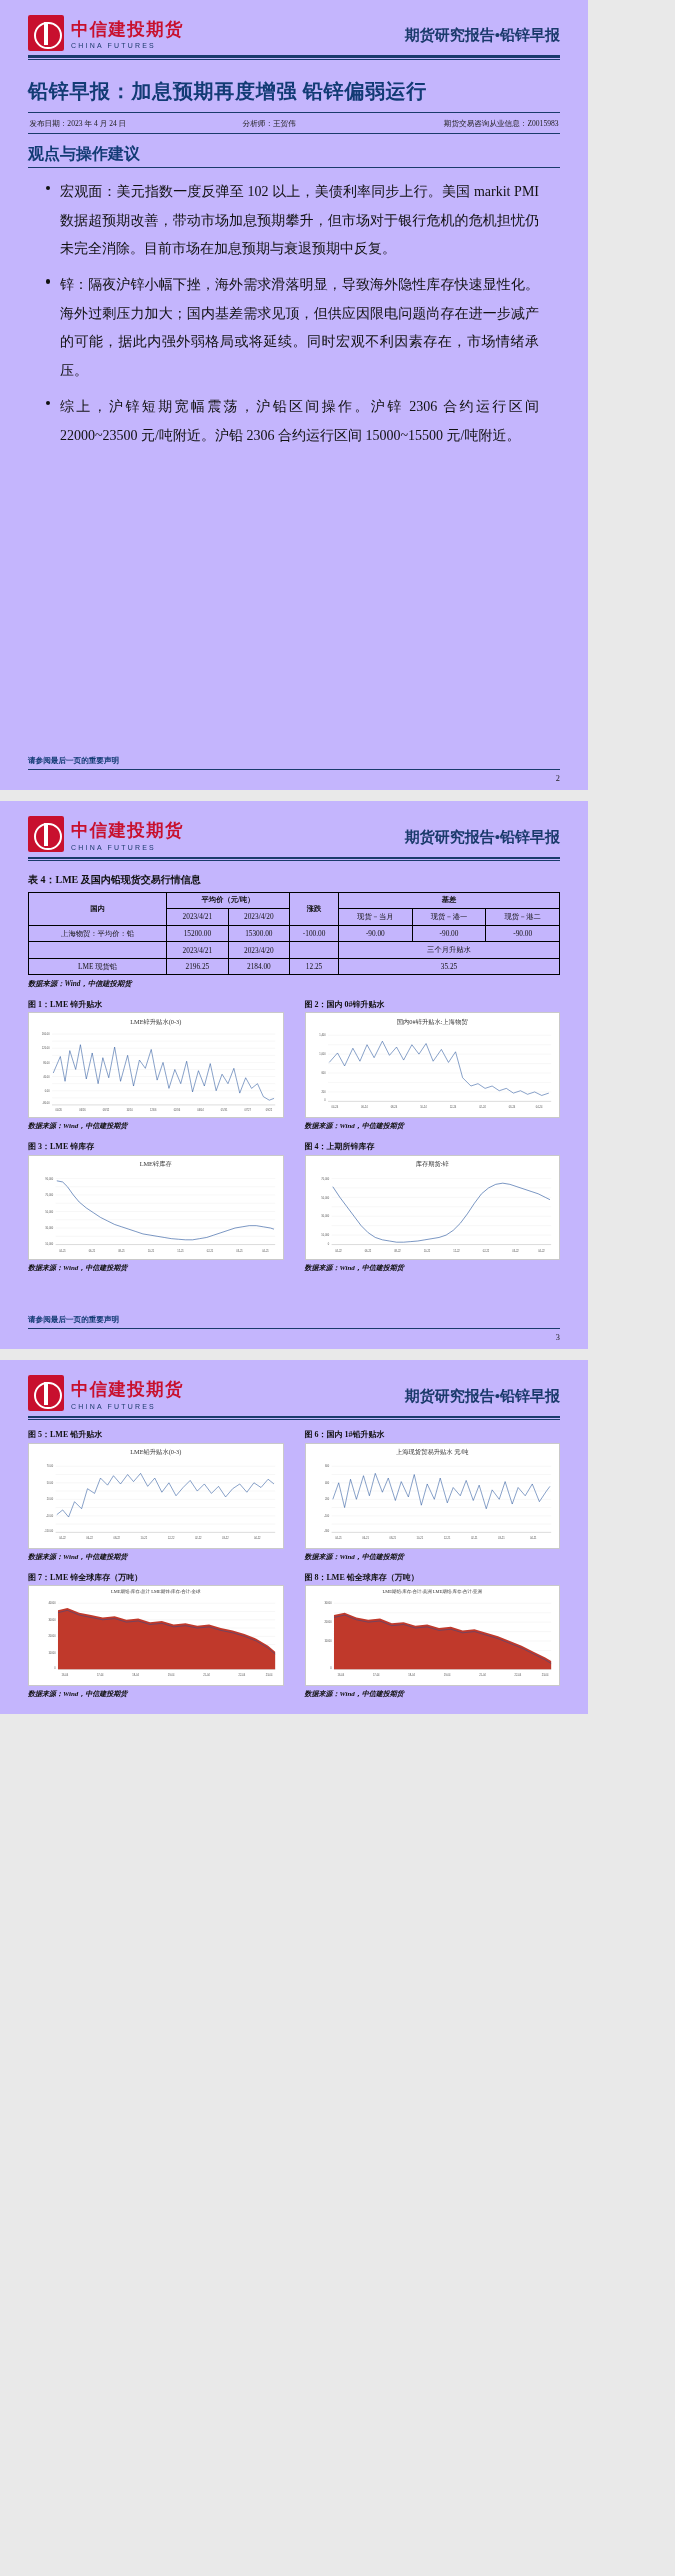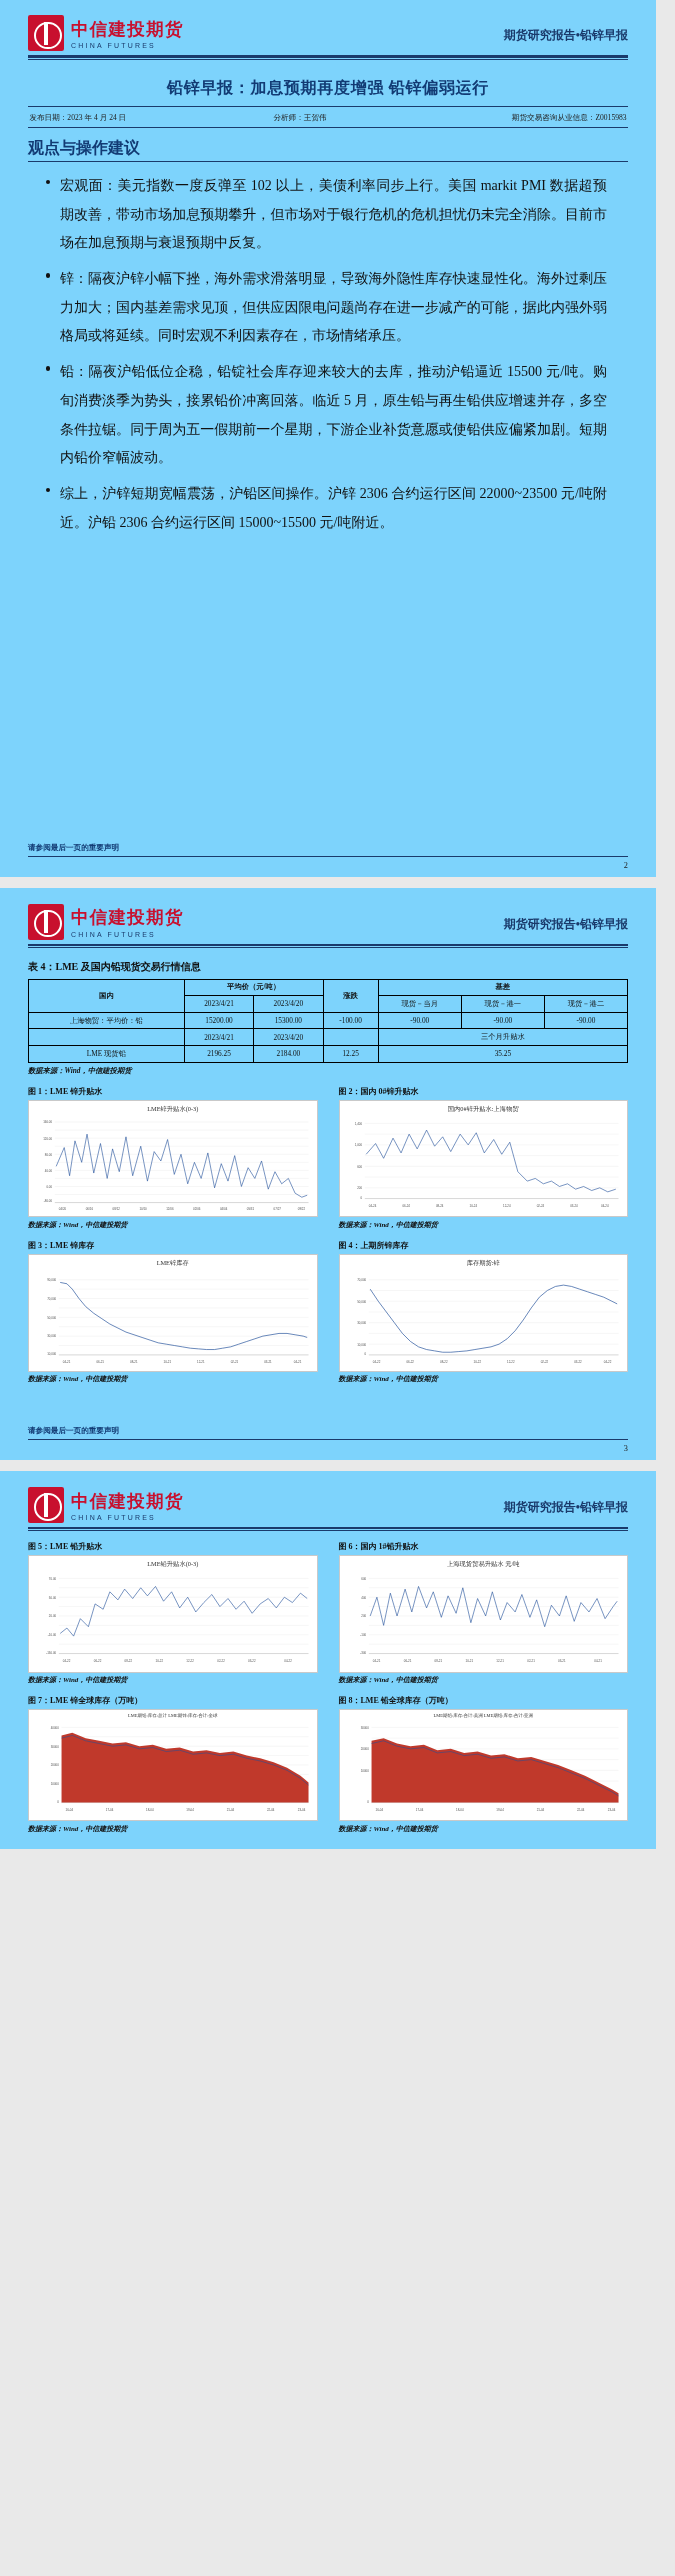--- a/index.html
+++ b/index.html
@@ -1,36 +1,36 @@
 <!DOCTYPE html>
 <html style="font-size:11px"><head>
 <meta charset="utf-8">
 <style>
   html,body{margin:0;padding:0;background:#e9e9e9;}
   body{font-family:"Liberation Serif",serif;}
   .stage{width:676px;margin:0 auto;}
-  .page{width:656px;background:#7dd3fc;position:relative;box-sizing:border-box;padding:0 0 7px 0;}
+  .page{width:588px;background:#c4b5fd;position:relative;box-sizing:border-box;padding:0 0 7px 0;}
   .gap{height:11px;background:#e9e9e9;}
 
   
   .hdr{display:flex;align-items:center;padding:15.3px 28px 4.2px 28px;}
   .logo-mark{width:36px;height:36px;background:#c8102e;border-radius:2.1px;position:relative;flex:0 0 auto;}
   .logo-mark:before{content:"";position:absolute;left:6.3px;top:6.3px;width:23.6px;height:23.6px;border:2.1px solid #fff;border-radius:50%;}
   .logo-mark:after{content:"";position:absolute;left:16px;top:6.3px;width:4.2px;height:23.6px;background:#fff;}
   .logo-text{margin-left:7px;}
   .logo-cn{font-size:17.4px;font-weight:bold;color:#c8102e;letter-spacing:1.4px;font-family:"Liberation Serif",serif;}
   .logo-en{font-size:7px;color:#1a3a6b;letter-spacing:2.2px;font-family:"Liberation Sans",sans-serif;margin-top:1.4px;}
   .hdr-spacer{flex:1 1 auto;}
-  .hdr-right{font-size:12px;color:#1a3a6b;font-weight:bold;padding-bottom:2.8px;margin-top:8px;}
+  .hdr-right{font-size:15px;color:#1a3a6b;font-weight:bold;padding-bottom:2.8px;margin-top:8px;}
   .hdr-rule{height:2.1px;background:#1a3a6b;margin:0 28px 0 28px;}
   .hdr-rule2{height:0.7px;background:#1a3a6b;margin:1.4px 28px 0 28px;}
 
   
   .title-wrap{margin:18px 28px 0 28px;}
-  .doc-title{font-size:16px;font-weight:bold;color:#123b74;text-align:center;letter-spacing:0.7px;}
+  .doc-title{font-size:20px;font-weight:bold;color:#123b74;text-align:left;letter-spacing:0.7px;}
   .title-rule{height:1.4px;background:#1a3a6b;margin-top:7px;}
   .meta-row{display:flex;font-size:7.6px;color:#222;margin:5.6px 1.4px 0 1.4px;}
   .meta-row div{flex:1;}
   .meta-row div:nth-child(2){text-align:center;flex:0.9;}
   .meta-row div:nth-child(3){text-align:right;flex:1.3;}
   .meta-rule{height:1px;background:#1a3a6b;margin-top:4.2px;}
 
   .sec-title{font-size:16px;font-weight:bold;color:#123b74;margin:9.7px 28px 0 28px;}
   .sec-underline{height:1px;background:#1a3a6b;margin:2.8px 28px 0 28px;}
 
@@ -94,21 +94,20 @@
       </div>
       <div class="meta-rule"></div>
     </div>
 
     <div class="sec-title">观点与操作建议</div>
     <div class="sec-underline"></div>
 
     <ul class="bullets">
       <li>宏观面：美元指数一度反弹至 102 以上，美债利率同步上行。美国 markit PMI 数据超预期改善，带动市场加息预期攀升，但市场对于银行危机的危机担忧仍未完全消除。目前市场在加息预期与衰退预期中反复。</li>
       <li>锌：隔夜沪锌小幅下挫，海外需求滑落明显，导致海外隐性库存快速显性化。海外过剩压力加大；国内基差需求见顶，但供应因限电问题尚存在进一步减产的可能，据此内强外弱格局或将延续。同时宏观不利因素存在，市场情绪承压。</li>
-      <li>铅：隔夜沪铅低位企稳，铅锭社会库存迎来较大的去库，推动沪铅逼近 15500 元/吨。购旬消费淡季为势头，接累铅价冲离回落。临近 5 月，原生铅与再生铅供应增速并存，多空条件拉锯。同于周为五一假期前一个星期，下游企业补货意愿或使铅供应偏紧加剧。短期内铅价窄幅波动。</li>
       <li>综上，沪锌短期宽幅震荡，沪铅区间操作。沪锌 2306 合约运行区间 22000~23500 元/吨附近。沪铅 2306 合约运行区间 15000~15500 元/吨附近。</li>
     </ul>
 
     <div class="p1-spacer"></div>
 
     <div class="footnote">请参阅最后一页的重要声明</div>
     <div class="foot-rule"></div>
     <div class="pageno">2</div>
   </div>
 

